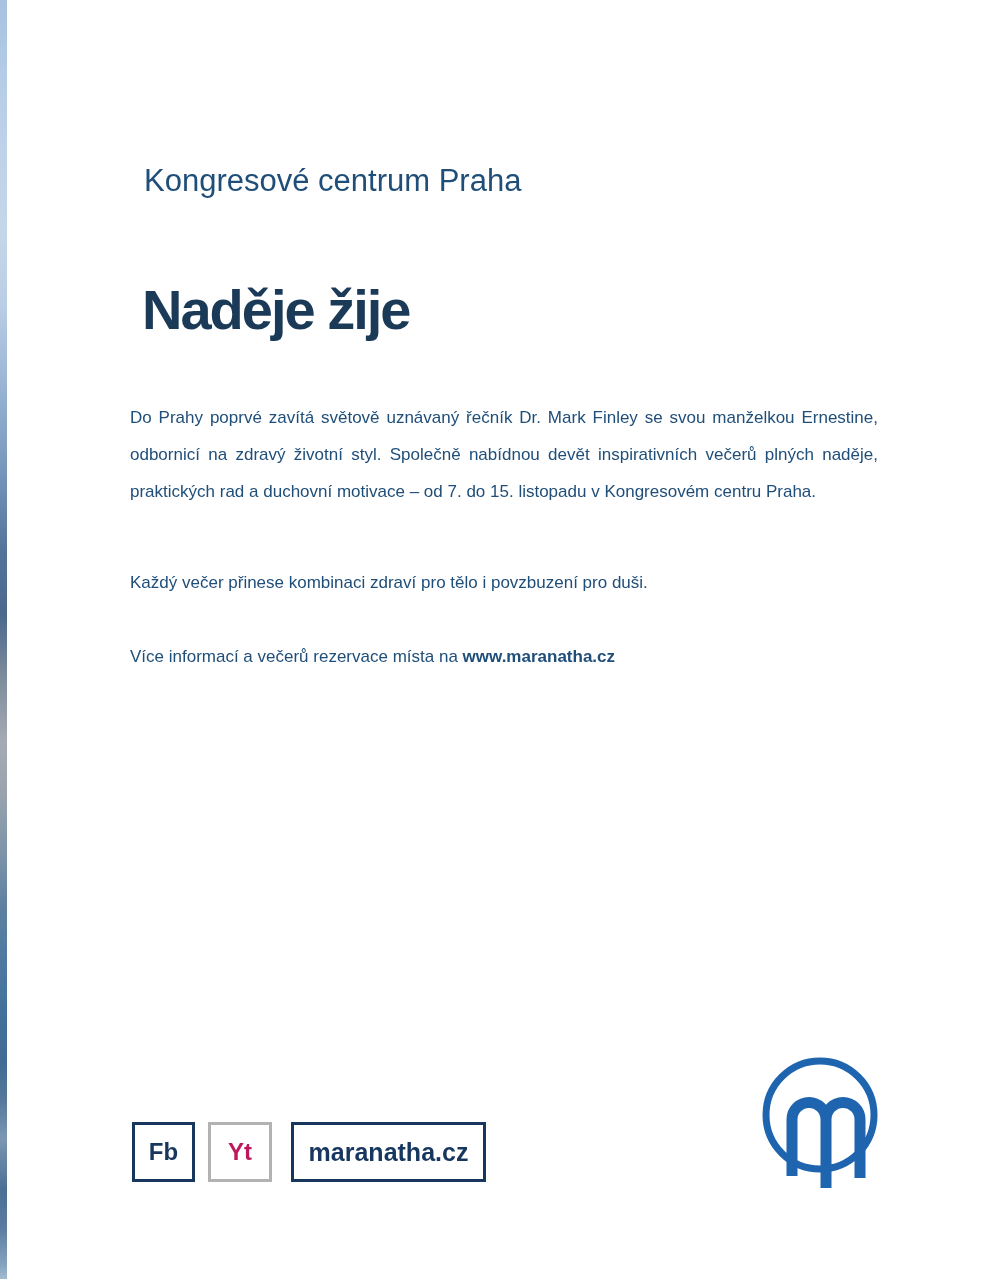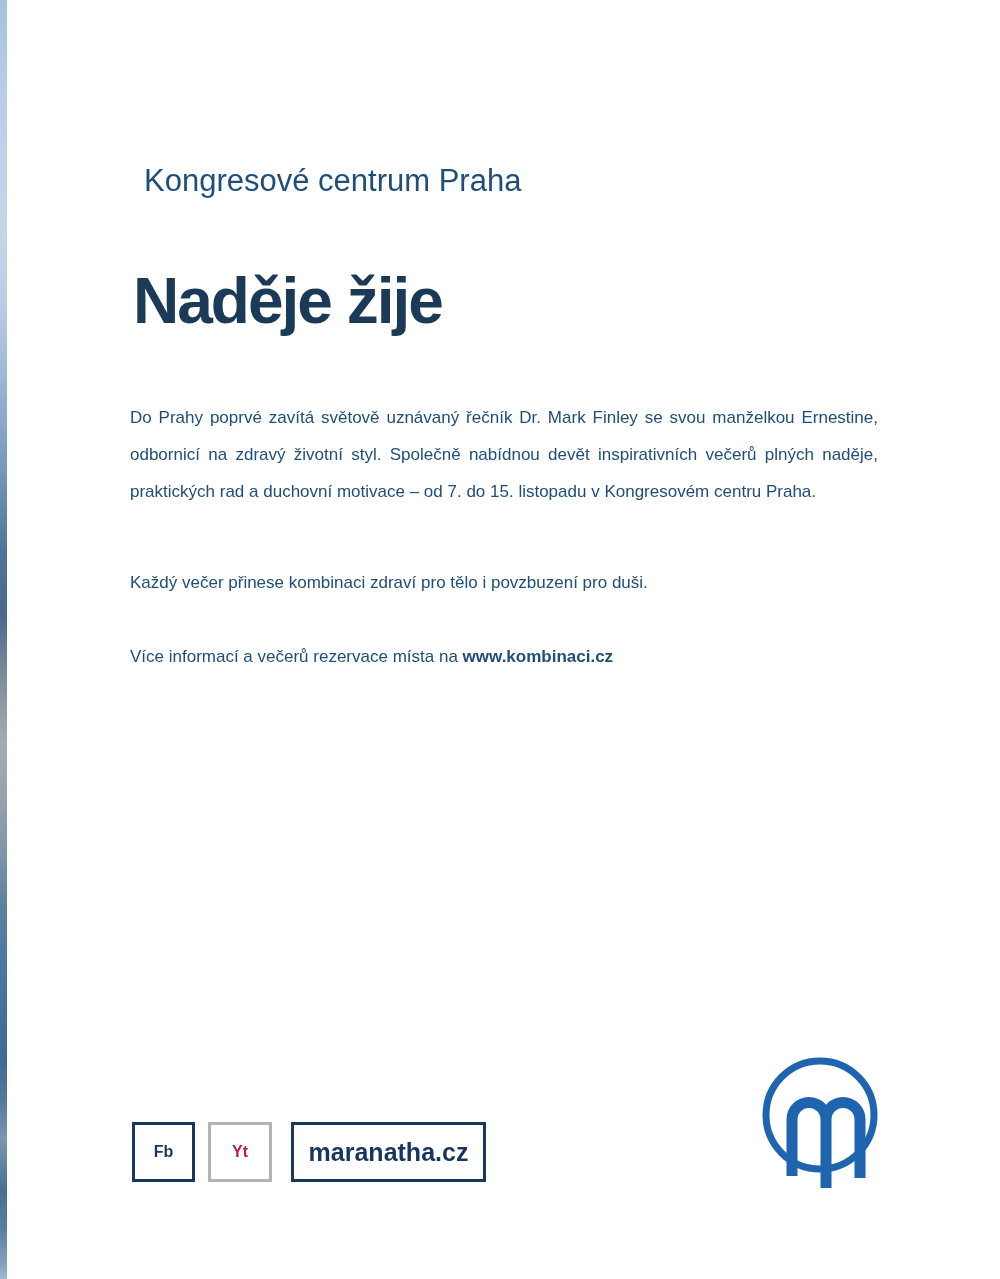--- a/index.html
+++ b/index.html
@@ -50,22 +50,22 @@
     left: 144px; top: 168px;
     font-size: 31px;
     line-height: 26px;
     color: #1f4e79;
     white-space: nowrap;
   }
 
   .main-title {
     position: absolute;
     left: 126px; top: 252px;
-    margin: 7px;
-    font-size: 64px;
+    margin: 16px;
+    font-size: 56px;
     line-height: 84px;
     font-weight: 700;
     letter-spacing: -2px;
     color: #1a3a58;
     white-space: nowrap;
   }
 
   .body-text {
     position: absolute;
     left: 130px;
@@ -85,21 +85,21 @@
     top: 1122px;
     height: 60px;
     box-sizing: border-box;
     border: 3px solid #17375e;
     background: #ffffff;
     display: flex;
     align-items: center;
     justify-content: center;
     font-family: "Liberation Sans", sans-serif;
     font-weight: 700;
-    font-size: 16px;
+    font-size: 24px;
     color: #17375e;
     padding: 0;
     cursor: pointer;
   }
   .btn-fb { left: 132px; width: 63px; }
   .btn-yt {
     left: 208px; width: 64px;
     border-color: #b2b2b2;
     color: #be185d;
   }
@@ -117,21 +117,21 @@
 <div class="photo-strip"></div>
 
 <div class="venue-label">Kongresové centrum Praha</div>
 
 <h1 class="main-title">Naděje žije</h1>
 
 <p class="body-text para-intro">Do Prahy poprvé zavítá světově uznávaný řečník Dr. Mark Finley se svou manželkou Ernestine, odbornicí na zdravý životní styl. Společně nabídnou devět inspirativních večerů plných naděje, praktických rad a duchovní motivace – od 7. do 15. listopadu v Kongresovém centru Praha.</p>
 
 <p class="body-text para-evening">Každý večer přinese kombinaci zdraví pro tělo i povzbuzení pro duši.</p>
 
-<p class="body-text para-info"><span>Více informací a večerů rezervace místa na </span><span class="website-link">www.kombinaci.cz</span></p>
+<p class="body-text para-info"><span>Více informací a večerů rezervace místa na </span><span class="website-link">www.maranatha.cz</span></p>
 
 <button class="footer-button btn-fb">Fb</button>
 
 <button class="footer-button btn-yt">Yt</button>
 
 <button class="footer-button btn-maranatha">maranatha.cz</button>
 
 <svg class="logo" viewBox="0 0 122 134" xmlns="http://www.w3.org/2000/svg">
   <circle cx="60" cy="59" r="54" fill="none" stroke="#1e64ae" stroke-width="7"></circle>
   <path d="M32,120 V63.5 A17,17 0 0 1 66,63.5 V132 M66,63.5 A17,17 0 0 1 100,63.5 V122" fill="none" stroke="#1e64ae" stroke-width="11" stroke-linecap="butt"></path>

